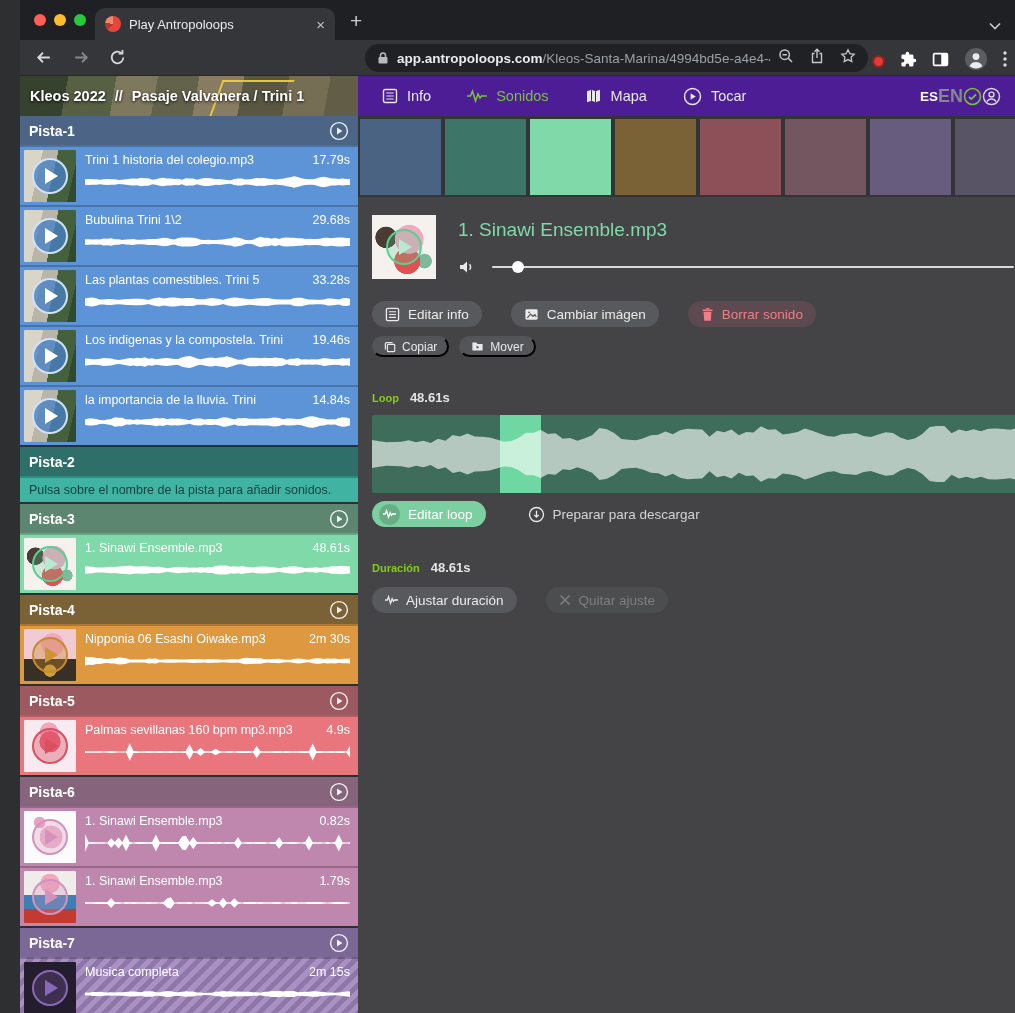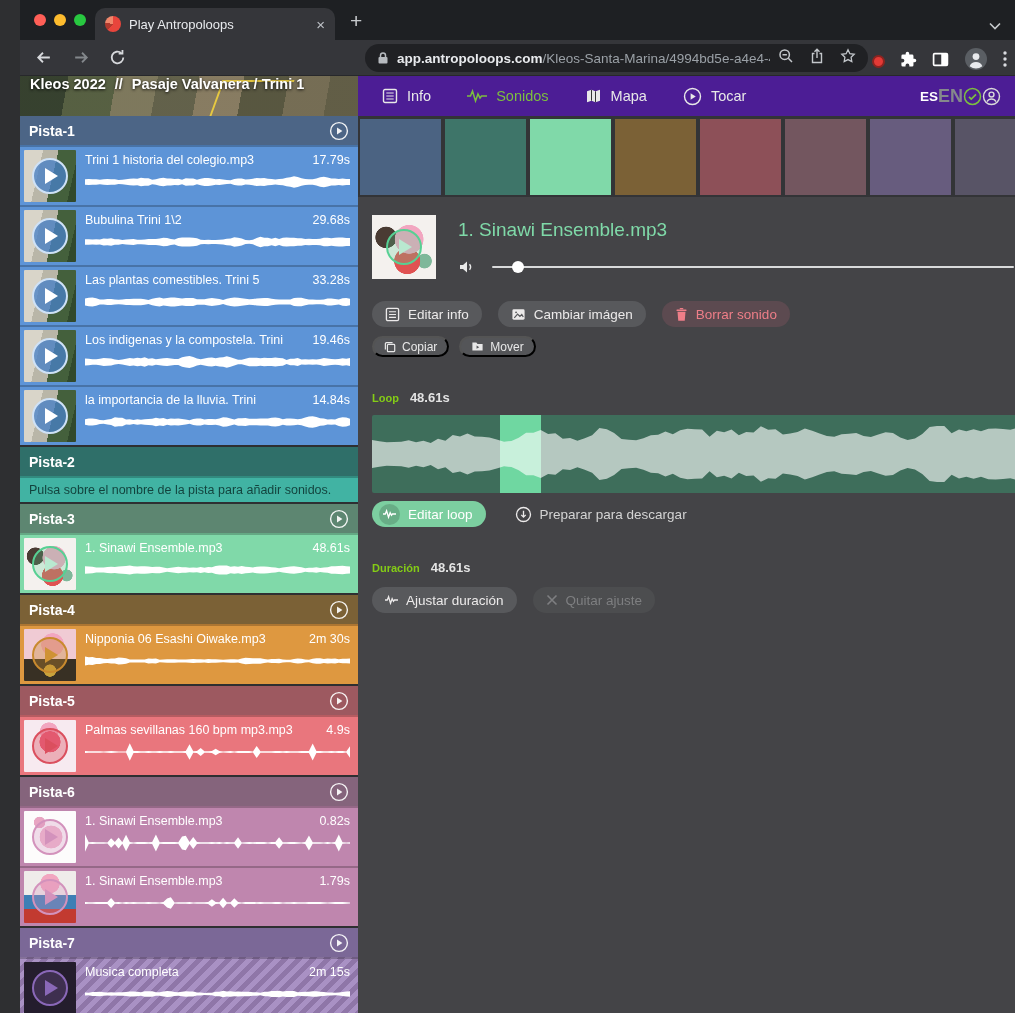--- a/index.html
+++ b/index.html
@@ -30,21 +30,21 @@
   .omni-icons { display:flex; gap:16px; color:#c3c7cb; align-items:center; }
   .ext-icons { position:absolute; right:8px; top:7px; display:flex; gap:15px; align-items:center; color:#e8eaed; }
   .rec-dot { width:13px; height:13px; border-radius:50%; background:#e33a36; border:2.5px solid #8c2420; }
 
   
   .app { display:flex; height:937px; }
   .sidebar { width:338px; flex:0 0 338px; background:#2e2f31; overflow:hidden; }
   .main { flex:1; background:#444447; display:flex; flex-direction:column; overflow:hidden; }
 
   
-  .bc { height:40px; position:relative; display:flex; align-items:flex-start; padding:0 10px; gap:9px;
+  .bc { height:40px; position:relative; display:flex; align-items:center; padding:0 10px; gap:9px;
     background-image:
       linear-gradient(rgba(35,40,30,.30), rgba(35,40,30,.30)),
       linear-gradient(100deg,#3f4c36 0 14%,#6d7852 14% 28%,#a59b78 28% 40%,#7e7a5e 40% 52%,#b3a07f 52% 65%,#6f6b4f 65% 78%,#998b6c 78% 90%,#7d7558 90%);
   }
   .bc:after { content:""; position:absolute; left:196px; top:4px; width:70px; height:34px;
     border-left:2px solid #f2d23e; border-top:2px solid #f2d23e; transform:skewX(-20deg); opacity:.9; }
   .bc span { position:relative; z-index:2; color:#fff; font-weight:700; font-size:14.5px;
     text-shadow:0 1px 3px rgba(0,0,0,.85); white-space:nowrap; }
 
   
@@ -133,21 +133,21 @@
 
   .pill { display:inline-flex; align-items:center; gap:8px; height:26px; padding:0 13px;
     border-radius:14px; background:#58595c; color:#eceaea; font-size:13.5px; border:none; }
   .pill .ic { display:flex; color:#eceaea; }
   .pill.danger { background:#5c4a50; color:#ee7e88; } .pill.danger .ic { color:#ee7e88; }
   .pill.mint { background:#7ccfa0; color:#fff; }
   .pill.mint .ic { width:21px; height:21px; border-radius:50%; background:rgba(0,0,0,.16);
     align-items:center; justify-content:center; margin-left:-6px; }
   .pill.ghost { background:transparent; color:#d4d4d4;text-align:right; }
   .pill.disabled { background:#4c4d4f; color:#7e7f81; } .pill.disabled .ic { color:#7e7f81; }
-  .btnrow { display:flex; gap:16px; margin-top:22px; align-items:center; }
+  .btnrow { display:flex; gap:29px; margin-top:22px; align-items:center; }
 
   .sound-in { margin-top:22px; color:var(--mint); font-size:14px; }
   .sound-in a { color:var(--mint); text-decoration:none; margin-left:8px; }
   .minirow { display:flex; gap:10px; margin-top:9px; }
   .mini { display:inline-flex; align-items:center; gap:6px; height:21px; padding:0 10px;
     border-radius:11px; background:#545558; color:#e8e8e8; font-size:12px; }
   .mini .ic { display:flex; }
 
   .sect { margin-top:33px; display:flex; align-items:baseline; gap:11px; }
   .sect h2 { color:#84cc16; font-size:11px; font-weight:700; }

